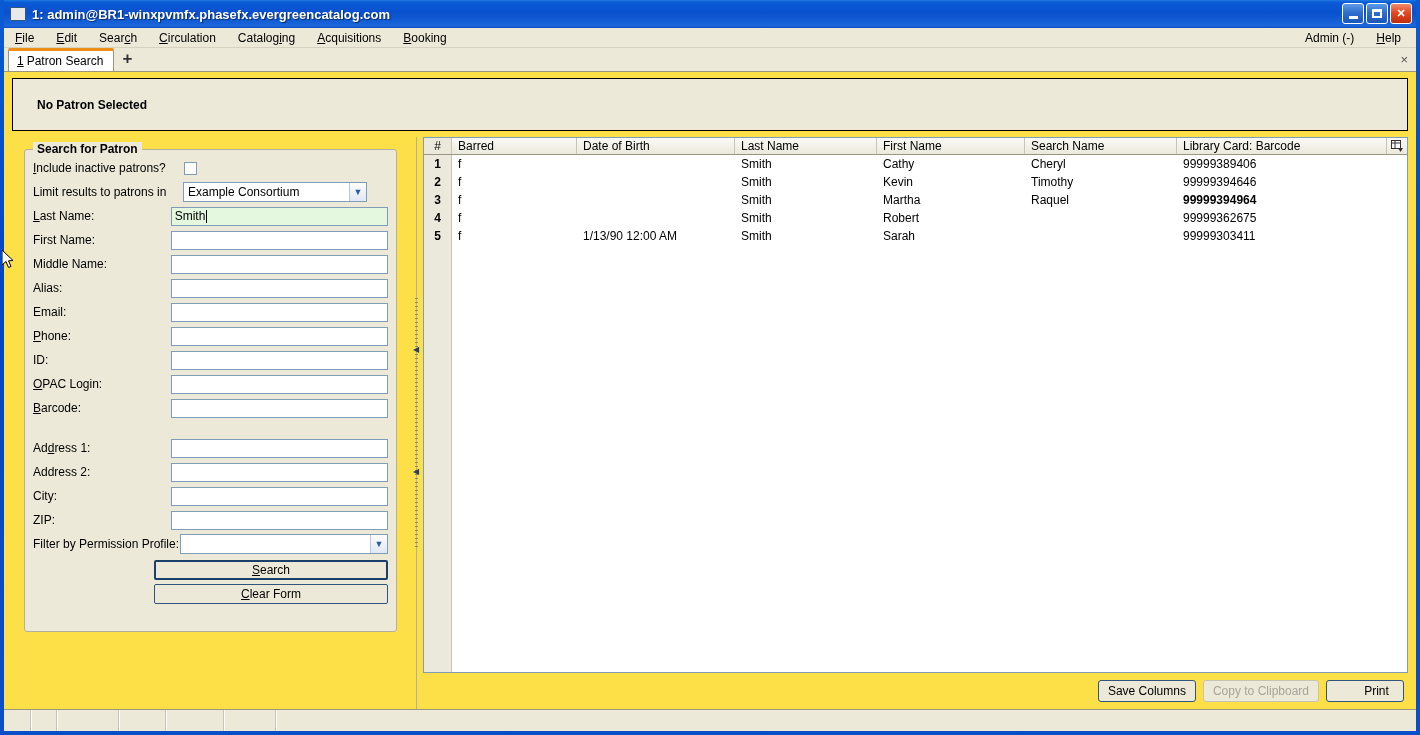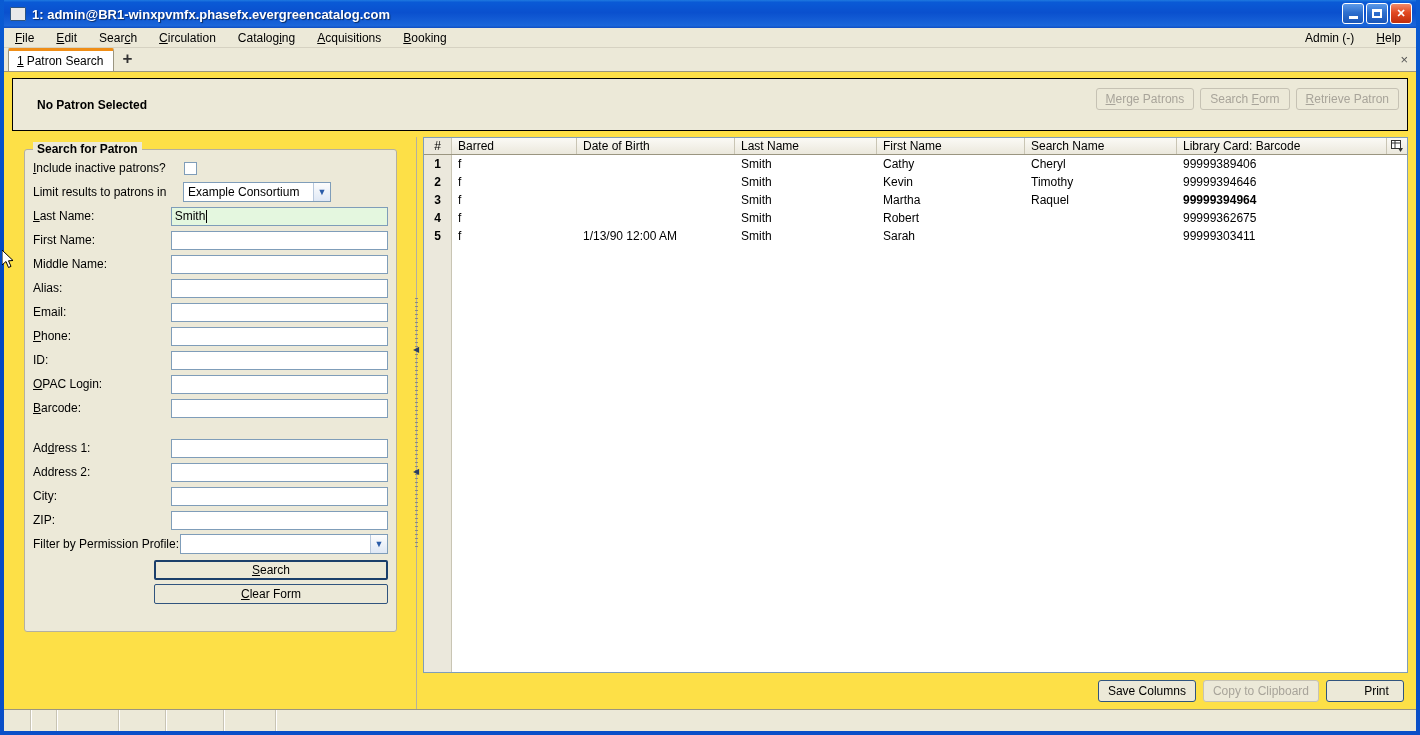--- a/index.html
+++ b/index.html
@@ -153,21 +153,21 @@
     width: 236px; height: 19px;
     border: 1px solid #7f9db9; background: #e4f7df;
     font-size: 12px; padding: 2px 3px; color: #000;
     display: flex; align-items: center;
   }
   .fcheck {
     width: 13px; height: 13px; border: 1px solid #7f9db9; background: #fff;
     margin-left: 1px;
   }
   .fselect {
-    width: 148px; height: 20px;
+    width: 184px; height: 20px;
     border: 1px solid #7f9db9; background: #fff;
     display: flex; align-items: center; justify-content: space-between;
     font-size: 12px; padding: 0 0 0 4px; color: #000;
   }
   .fselect.wide { width: 212px; }
   .chev {
     width: 17px; height: 18px;
     background: linear-gradient(180deg,#fdfdfd,#dfe8f5);
     border-left: 1px solid #b8c8dc;
     display: flex; align-items: center; justify-content: center;
@@ -296,25 +296,20 @@
           <span style="margin-left:3px">Patron Search</span>
       </div>
       <div class="tab-plus">+</div>
       <div class="tabbar-close">×</div>
     </div>
 
     <div class="page">
 
       <div class="patron-bar">
         <div class="label">No Patron Selected</div>
-        <div class="patron-actions">
-          <div class="btn disabled"><u>M</u>erge Patrons</div>
-          <div class="btn disabled">Search <u>F</u>orm</div>
-          <div class="btn disabled"><u>R</u>etrieve Patron</div>
-        </div>
       </div>
 
       <div class="split">
 
         <div class="left-pane">
           <div class="fieldset">
             <div class="legend">Search for Patron</div>
             <div id="form-rows">
                 <div class="frow">
                   <div class="flabel"><u>I</u>nclude inactive patrons?</div>

